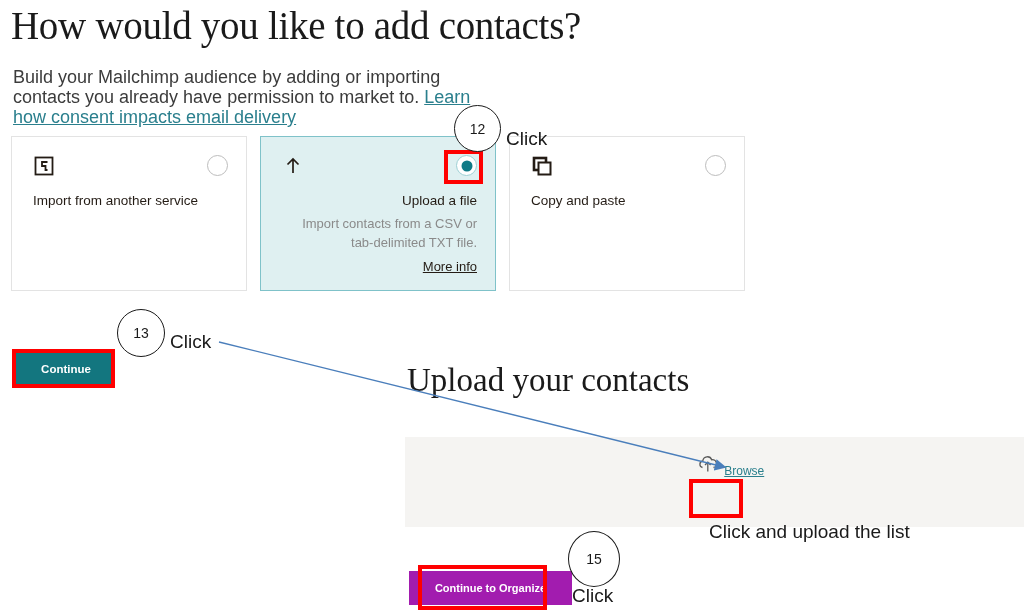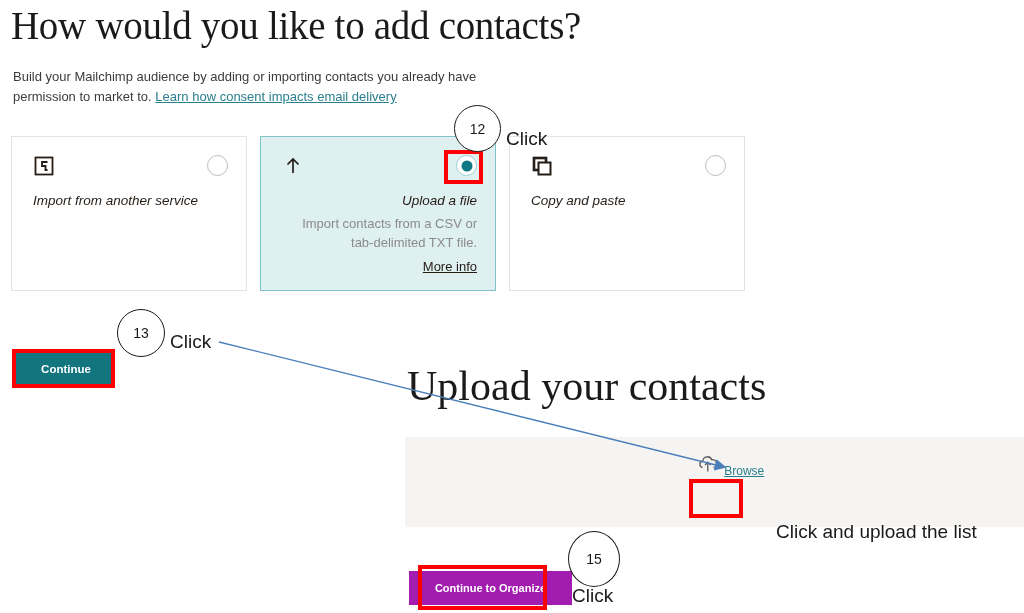--- a/index.html
+++ b/index.html
@@ -30,21 +30,21 @@
     font-size: 39px;
     font-weight: 400;
     letter-spacing: -0.3px;
     color: #1a1a1a;
     white-space: nowrap;
   }
   .subtitle {
     position: absolute;
     left: 13px; top: 67px;
     width: 480px;
-    font-size: 13px;
+    font-size: 18px;
     line-height: 20px;
     color: #3c3c3c;
   }
   .subtitle a {
     color: #2a7f8d;
     text-decoration: underline;
   }
 
   
   .cards {
@@ -93,21 +93,20 @@
     left: 50%; top: 50%;
     transform: translate(-50%, -50%);
     width: 11px; height: 11px;
     border-radius: 50%;
     background: #0f7a86;
   }
   .card-title {
     font-size: 13.5px;
     color: #241c15;
     margin-top: 4px;
-    font-style: italic;
   }
   .card-desc {
     font-size: 13px;
     line-height: 19px;
     color: #8a8a8a;
     margin-top: 6px;
   }
   .card-more {
     display: inline-block;
     margin-top: 7px;
@@ -129,21 +128,21 @@
     justify-content: center;
     border: none;
     padding-left: 12px;
   }
 
   
   .upload-title {
     position: absolute;
     left: 407px; top: 362px;
     font-family: "Liberation Serif", serif;
-    font-size: 42px;
+    font-size: 33px;
     color: #1a1a1a;
     white-space: nowrap;
   }
   .dropzone {
     position: absolute;
     left: 405px; top: 437px;
     width: 619px; height: 90px;
     background: #f5f4f2;
   }
   .dz-inner {
@@ -291,18 +290,18 @@
   <div class="redbox" style="left:12px; top:349px; width:103px; height:39px;"></div>
   <div class="redbox" style="left:689px; top:479px; width:54px; height:39px;"></div>
   <div class="redbox" style="left:418px; top:565px; width:129px; height:45px;"></div>
 
   <div class="callout" style="left:454px; top:105px; width:45px; height:45px;">12</div>
   <div class="anno-text" style="left:506px; top:128px;">Click</div>
 
   <div class="callout" style="left:117px; top:309px; width:46px; height:46px;">13</div>
   <div class="anno-text" style="left:170px; top:331px;">Click</div>
 
-  <div class="anno-text" style="left:776px; top:521px;text-align:right;">Click and upload the list</div>
+  <div class="anno-text" style="left:709px; top:521px;text-align:right;">Click and upload the list</div>
 
   <div class="callout" style="left:568px; top:531px; width:50px; height:54px;">15</div>
   <div class="anno-text" style="left:572px; top:585px;">Click</div>
 
 </div>
 
 </body></html>

